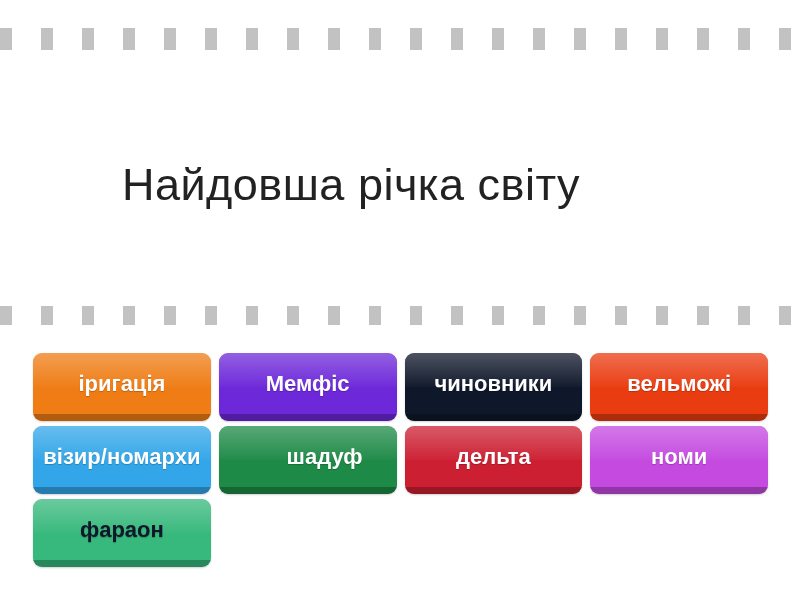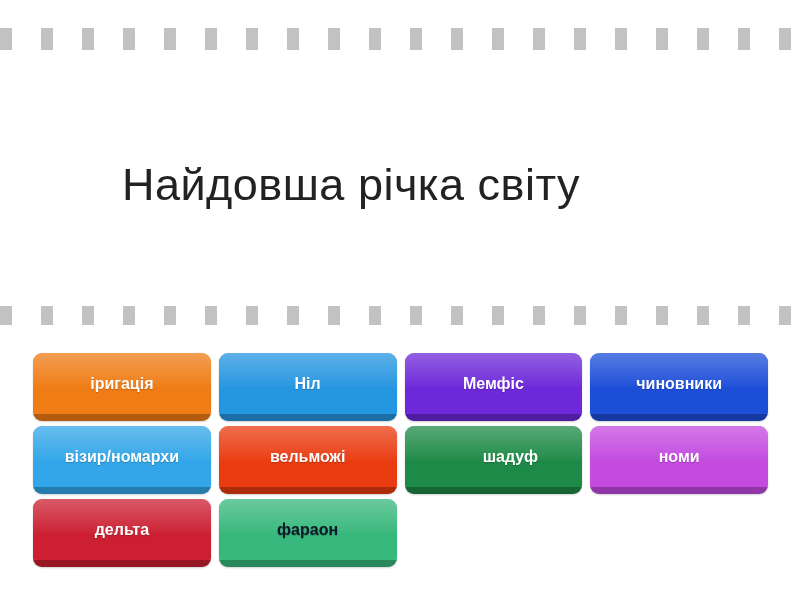--- a/index.html
+++ b/index.html
@@ -101,21 +101,21 @@
     left: 0; right: 0; bottom: 0;
     height: 7px;
     background: rgba(0,0,0,0.26);
     pointer-events: none;
     border-radius: 0 0 9px 9px;
   }
   .tile-label {
     position: relative;
     z-index: 2;
     color: #ffffff;
-    font-size: 16px;
+    font-size: 22px;
     font-weight: bold;
     text-align: center;
     line-height: 1.05;
     white-space: nowrap;
     text-shadow: 0 1px 1px rgba(0,0,0,0.22);
   }
 </style>
 </head>
 <body>
 
@@ -166,40 +166,37 @@
     <div class="dash" style="background: rgb(194, 194, 194);"></div>
     <div class="dash" style="background: rgb(194, 194, 194);"></div>
     <div class="dash" style="background: rgb(194, 194, 194);"></div>
     <div class="dash" style="background: rgb(194, 194, 194);"></div>
   </div>
 
 <div class="tile-grid">
     <div class="tile" style="background: rgb(239, 124, 21);">
       <span class="tile-label" style="color: rgb(255, 255, 255);">іригація</span>
     </div>
-    <div class="tile" style="background: rgb(37, 150, 224);">
-      <span class="tile-label" style="color: rgb(255, 255, 255);">Ніл</span>
-    </div>
     <div class="tile" style="background: #6d28d9;">
       <span class="tile-label" style="color: rgb(255, 255, 255);">Мемфіс</span>
     </div>
-    <div class="tile" style="background: #1d4ed8;">
+    <div class="tile" style="background: #0f172a;">
       <span class="tile-label" style="color: rgb(255, 255, 255);">чиновники</span>
+    </div>
+    <div class="tile" style="background: rgb(234, 60, 17);">
+      <span class="tile-label" style="color: rgb(255, 255, 255);">вельможі</span>
     </div>
     <div class="tile" style="background: rgb(50, 166, 232);">
       <span class="tile-label" style="color: rgb(255, 255, 255);">візир/номархи</span>
     </div>
-    <div class="tile" style="background: rgb(234, 60, 17);">
-      <span class="tile-label" style="color: rgb(255, 255, 255);">вельможі</span>
-    </div>
     <div class="tile" style="background: rgb(30, 138, 71); padding-left: 40px;">
       <span class="tile-label" style="color: rgb(255, 255, 255);">шадуф</span>
     </div>
+    <div class="tile" style="background: rgb(204, 32, 50);">
+      <span class="tile-label" style="color: rgb(255, 255, 255);">дельта</span>
+    </div>
     <div class="tile" style="background: rgb(196, 74, 224);">
       <span class="tile-label" style="color: rgb(255, 255, 255);">номи</span>
     </div>
-    <div class="tile" style="background: rgb(204, 32, 50);">
-      <span class="tile-label" style="color: rgb(255, 255, 255);">дельта</span>
-    </div>
     <div class="tile" style="background: rgb(55, 184, 124);">
       <span class="tile-label" style="color: #0f172a;">фараон</span>
     </div>
   </div>
 
 </body></html>

